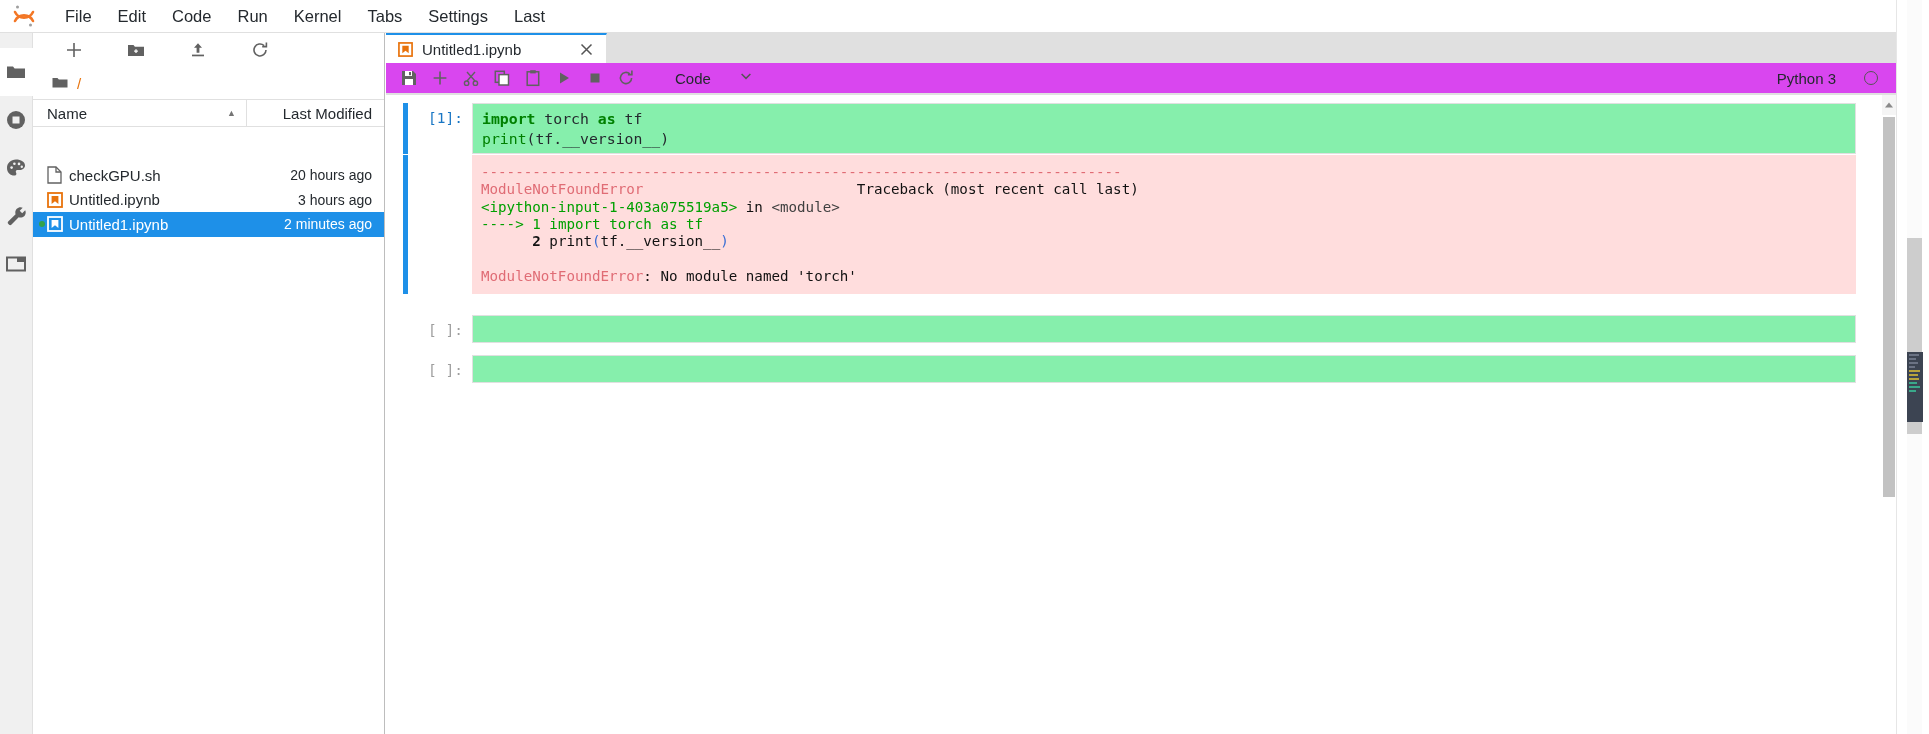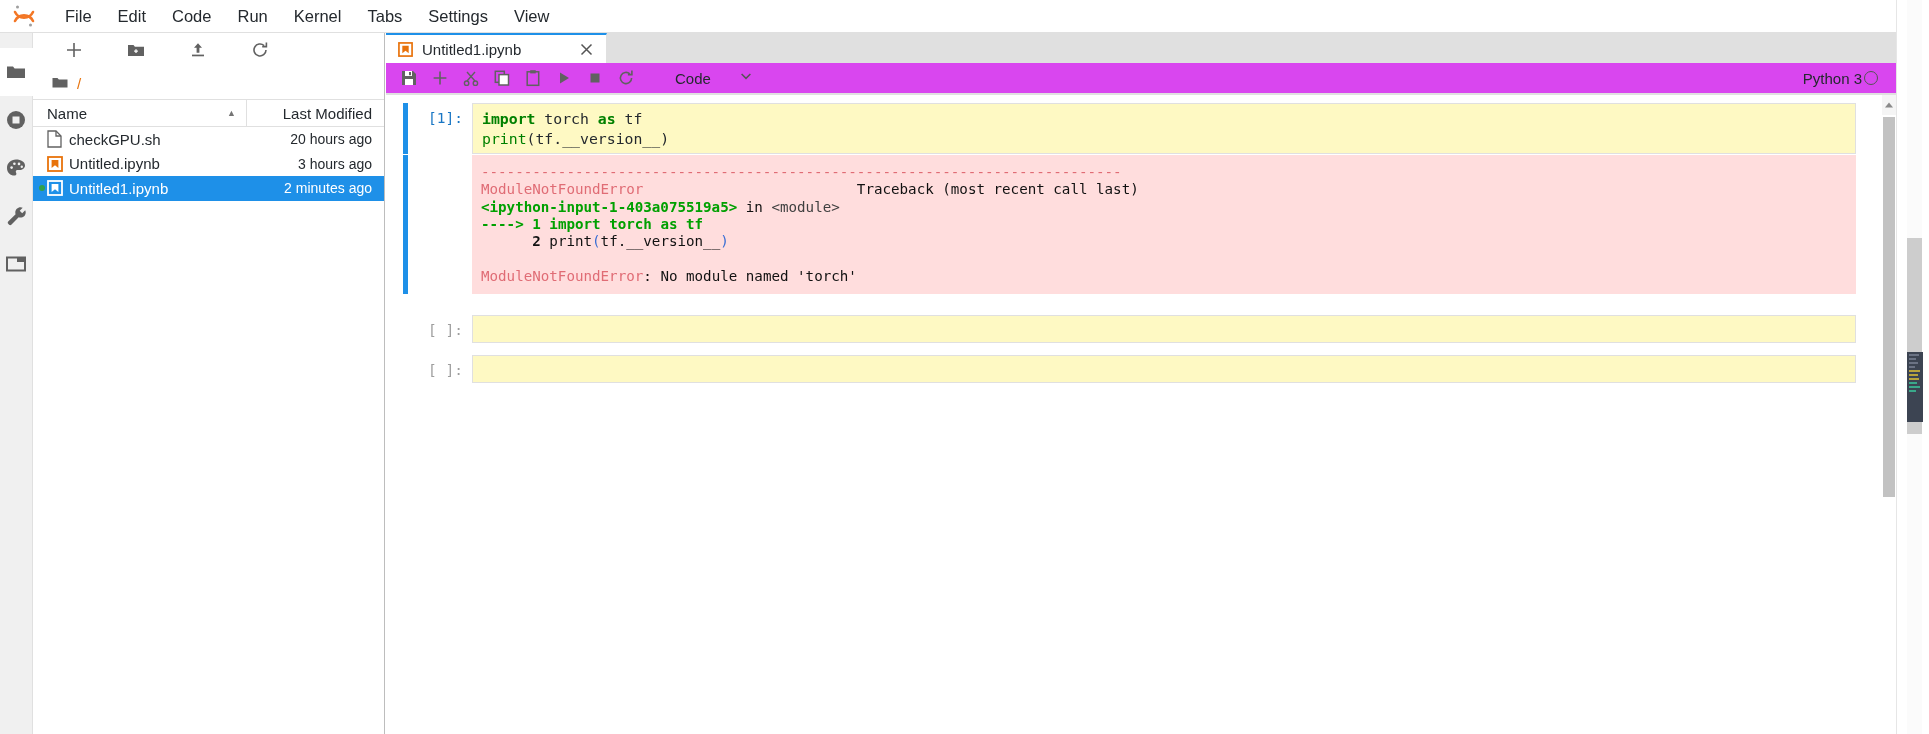--- a/index.html
+++ b/index.html
@@ -67,21 +67,21 @@
     flex: 1; display: flex; align-items: center; justify-content: space-between;
     padding: 0 10px 0 14px; font-size: 15px; color: #24292e;
     border-right: 1px solid #e0e0e0;
   }
   .fb-h-mod {
     width: 137px; display: flex; align-items: center; justify-content: flex-end;
     padding-right: 12px; font-size: 15px; color: #24292e;
   }
   .sort-caret { color: #757575; font-size: 9px; }
 
-  .fb-list { flex: 1; overflow: hidden; }
+  .fb-list { flex: 1; overflow: hidden; margin-top: 36px; }
   .fb-row {
     display: flex; align-items: center; height: 24.5px; cursor: pointer;
     position: relative; padding-left: 14px;
   }
   .fb-row.selected { background: #1e90e8; }
   .fb-row.selected .fb-name, .fb-row.selected .fb-mod { color: #fff; }
   .fb-dot {
     position: absolute; left: 6px; width: 6px; height: 6px; border-radius: 50%;
     background: #31a14b;
   }
@@ -123,21 +123,21 @@
   }
   .tb-sep { width: 14px; }
   .tb-select {
     display: flex; align-items: center; height: 25px; margin-left: 10px;
     padding: 0 8px 0 10px; cursor: pointer; min-width: 96px;
     justify-content: space-between;
   }
   .tb-select .lbl { font-size: 15px; color: #24292e; }
   .tb-select .chev { margin-left: 18px; color: #555; }
   .tb-spacer { flex: 1; }
-  .kernel-name { font-size: 15px; color: #24292e; margin-right: 2px; }
+  .kernel-name { font-size: 15px; color: #24292e; margin-right: 28px; }
   .kernel-ind {
     width: 14px; height: 14px; border: 1.6px solid #555; border-radius: 50%;
     margin-right: 18px;
   }
 
   
   .nbscroll {
     flex: 1; position: relative; overflow: hidden; background: #fff;
     border-top: 1px solid #e0e0e0;
   }
@@ -149,37 +149,37 @@
   }
   .cell.active-in .cell-bar { background: #1e90e8; }
   .cell-prompt {
     width: 64px; flex-shrink: 0; text-align: right; padding-right: 9px;
     font-family: "DejaVu Sans Mono", monospace; font-size: 14.5px;
     color: #1976c4; padding-top: 7px;
   }
   .cell-prompt.empty { color: #9e9e9e; }
   .cell-body { flex: 1; margin-right: 40px; }
   .input-area {
-    background: #fef9c3; border: 1px solid #e0e0e0; padding: 5px 9px;
+    background: #86efac; border: 1px solid #e0e0e0; padding: 5px 9px;
     font-family: "DejaVu Sans Mono", monospace; font-size: 14.8px;
     line-height: 19.5px; color: #24292e; white-space: pre; overflow: hidden;
   }
   .input-area.empty { height: 28px; }
 
   .output-area {
     background: #fdd; padding: 9px 9px 9px 9px;
     font-family: "DejaVu Sans Mono", monospace; font-size: 14.2px;
     line-height: 17.3px; white-space: pre; overflow: hidden; color: #222;
   }
   .kw  { color: #008000; font-weight: bold; }
   .fn  { color: #008000; }
   .dunder { color: #24292e; }
   .err-name { color: #e06c75; }
   .err-red  { color: #e06c75; }
-  .err-green{ color: #00a000; font-weight: bold; }
+  .err-green{ color: #00a000; }
   .err-cyan { color: #404040; }
   .err-blue { color: #3b6fd4; }
   .err-bold { font-weight: bold; color: #111; }
   .err-dark { color: #111; }
 
   
   .nb-vscroll {
     position: absolute; right: 0; top: 0; width: 14px; height: 100%;
     background: #fff;
   }
@@ -225,21 +225,21 @@
     </svg>
   </div>
   <div class="menu-items">
     <div class="menu-item">File</div>
     <div class="menu-item">Edit</div>
     <div class="menu-item">Code</div>
     <div class="menu-item">Run</div>
     <div class="menu-item">Kernel</div>
     <div class="menu-item">Tabs</div>
     <div class="menu-item">Settings</div>
-    <div class="menu-item">View</div>
+    <div class="menu-item">Last</div>
   </div>
 </div>
 
 <div class="activitybar">
   <div class="ab-spacer-top"></div>
   <div class="ab-btn active">
     <svg width="22" height="22" viewBox="0 0 22 22">
       <path d="M2 5.5h6l1.6 2H20v9.5H2z" fill="#616161"></path>
     </svg>
   </div>

